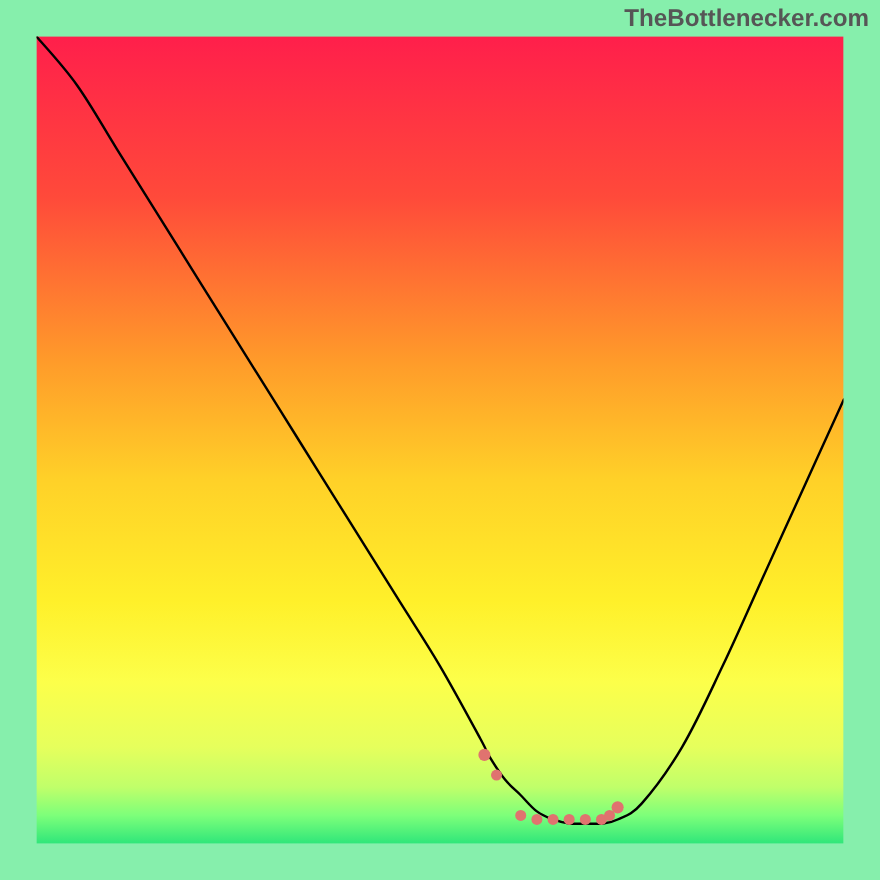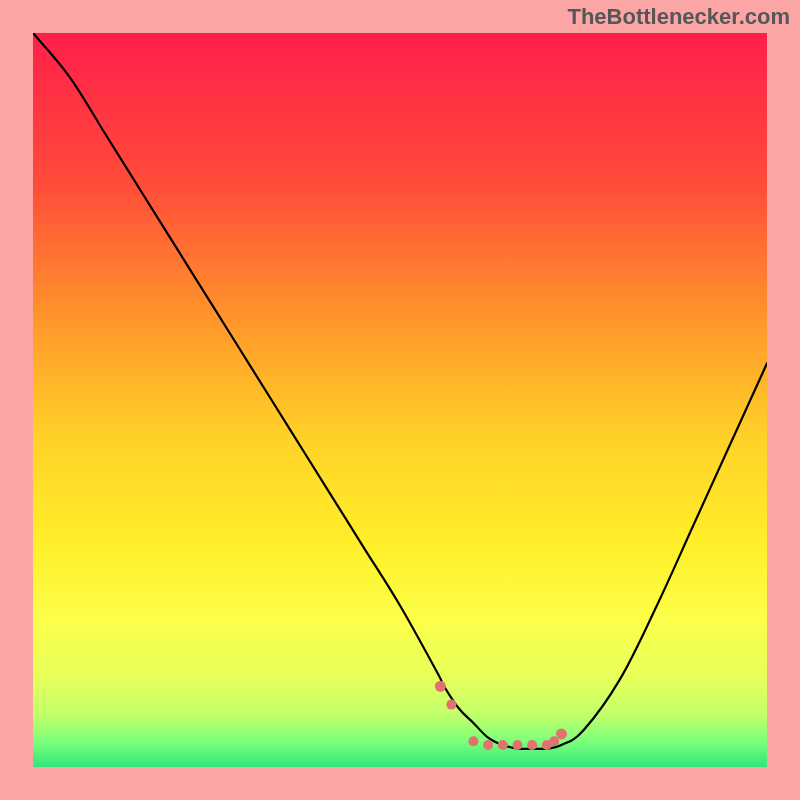--- a/index.html
+++ b/index.html
@@ -1,21 +1,21 @@
 <!DOCTYPE html>
 <html><head>
 <meta charset="utf-8">
 <style>
   * { margin: 0; padding: 0; box-sizing: border-box; }
   html, body { width: 800px; height: 800px; overflow: hidden; background: #000; }
   .container {
     position: relative;
     width: 800px;
     height: 800px;
-    background: #fca5a5;
+    background: #86efac;
     padding-left: 36px;
   }
   .watermark {
     position: absolute;
     top: 4px;
     right: 10px;
     font-family: Arial, Helvetica, sans-serif;
     font-size: 22px;
     font-weight: bold;
     color: #565656;

